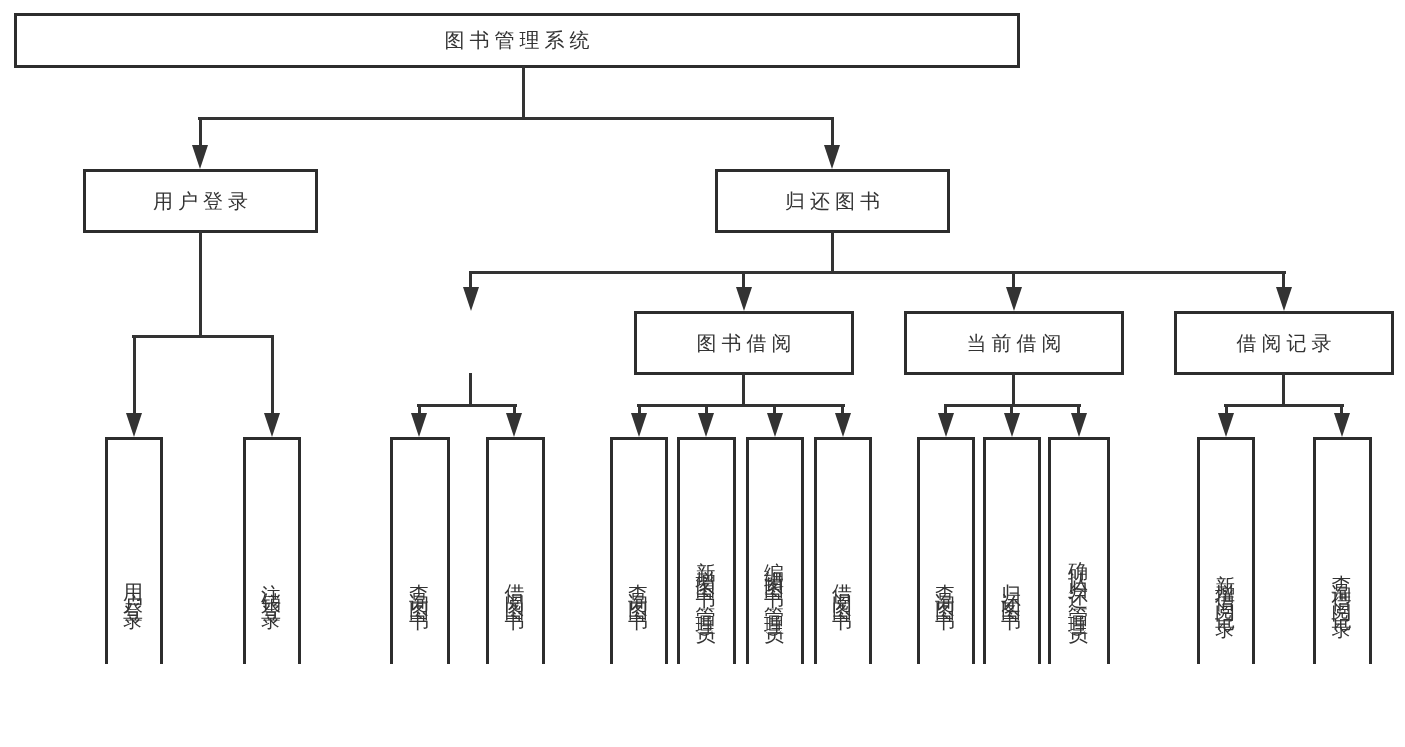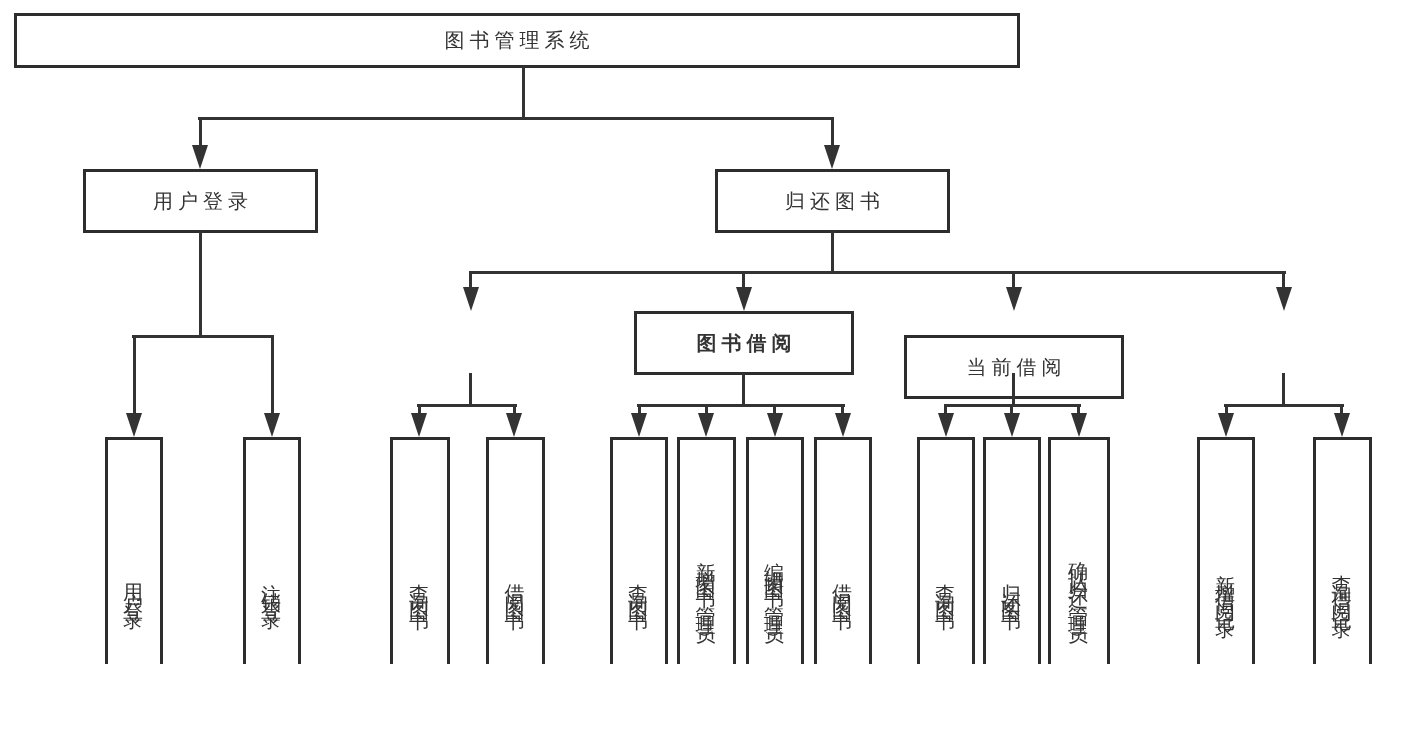--- a/index.html
+++ b/index.html
@@ -89,25 +89,28 @@
   <div class="hline" style="left:469px; top:271px; width:817px;"></div>
   <div class="vline" style="left:469px;  top:271px; height:20px;"></div>
   <div class="arrow" style="left:463px;  top:287px;"></div>
   <div class="vline" style="left:742px;  top:271px; height:20px;"></div>
   <div class="arrow" style="left:736px;  top:287px;"></div>
   <div class="vline" style="left:1012px; top:271px; height:20px;"></div>
   <div class="arrow" style="left:1006px; top:287px;"></div>
   <div class="vline" style="left:1282px; top:271px; height:20px;"></div>
   <div class="arrow" style="left:1276px; top:287px;"></div>
 
-  <div class="box" style="left:634px; top:311px; width:220px; height:64px;font-weight:bold;">
+  <div class="box" style="left:634px; top:311px; width:220px; height:64px;">
     <span class="t h">图书借阅</span>
   </div>
-  <div class="box" style="left:904px; top:311px; width:220px; height:64px;margin-top:24px;">
+  <div class="box" style="left:904px; top:311px; width:220px; height:64px;">
     <span class="t h">当前借阅</span>
+  </div>
+  <div class="box" style="left:1174px; top:311px; width:220px; height:64px;">
+    <span class="t h">借阅记录</span>
   </div>
 
   <div class="vline" style="left:469px; top:373px; height:34px;"></div>
   <div class="hline" style="left:417px; top:404px; width:100px;"></div>
   <div class="vline" style="left:418px; top:404px; height:14px;"></div>
   <div class="arrow" style="left:411px; top:413px;"></div>
   <div class="vline" style="left:513px; top:404px; height:14px;"></div>
   <div class="arrow" style="left:506px; top:413px;"></div>
 
   <div class="vline" style="left:742px; top:373px; height:34px;"></div>

